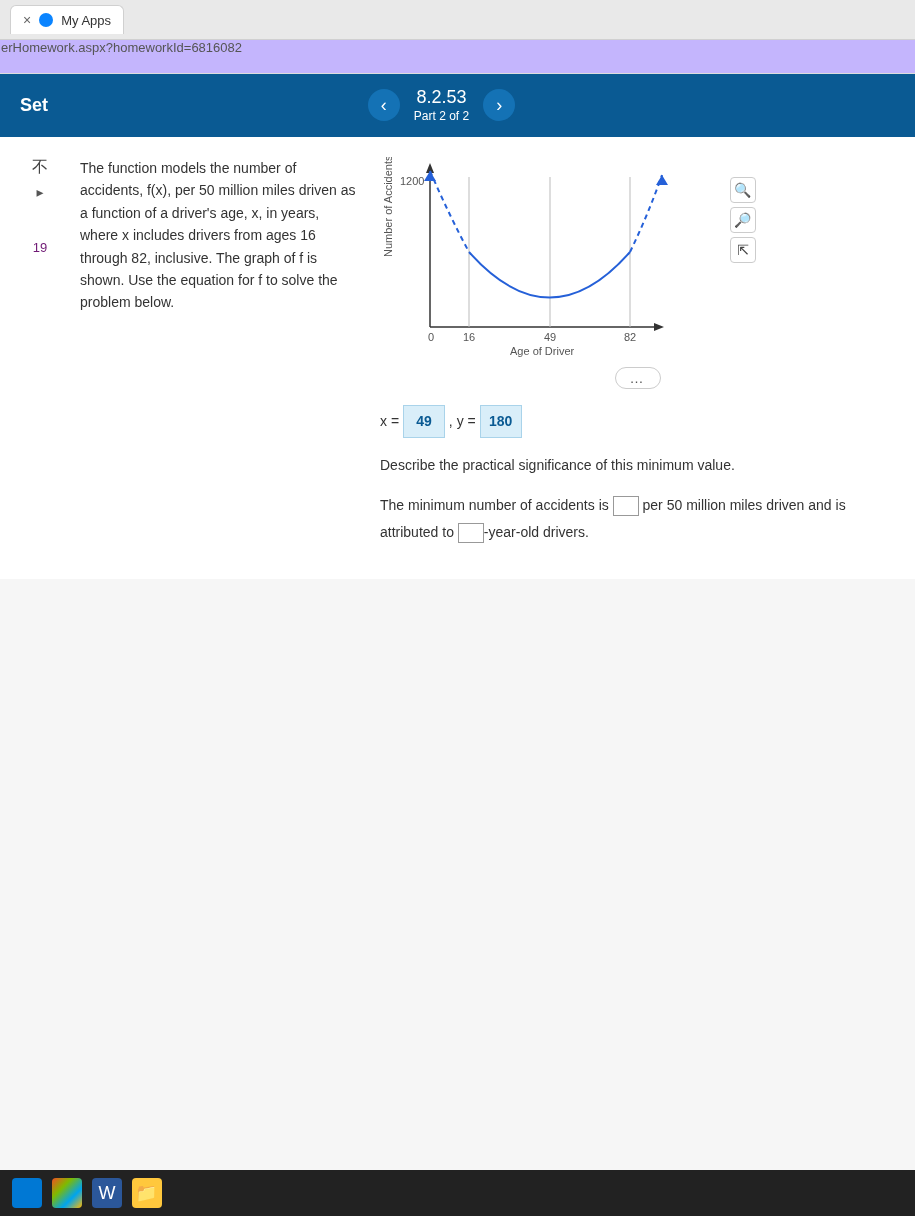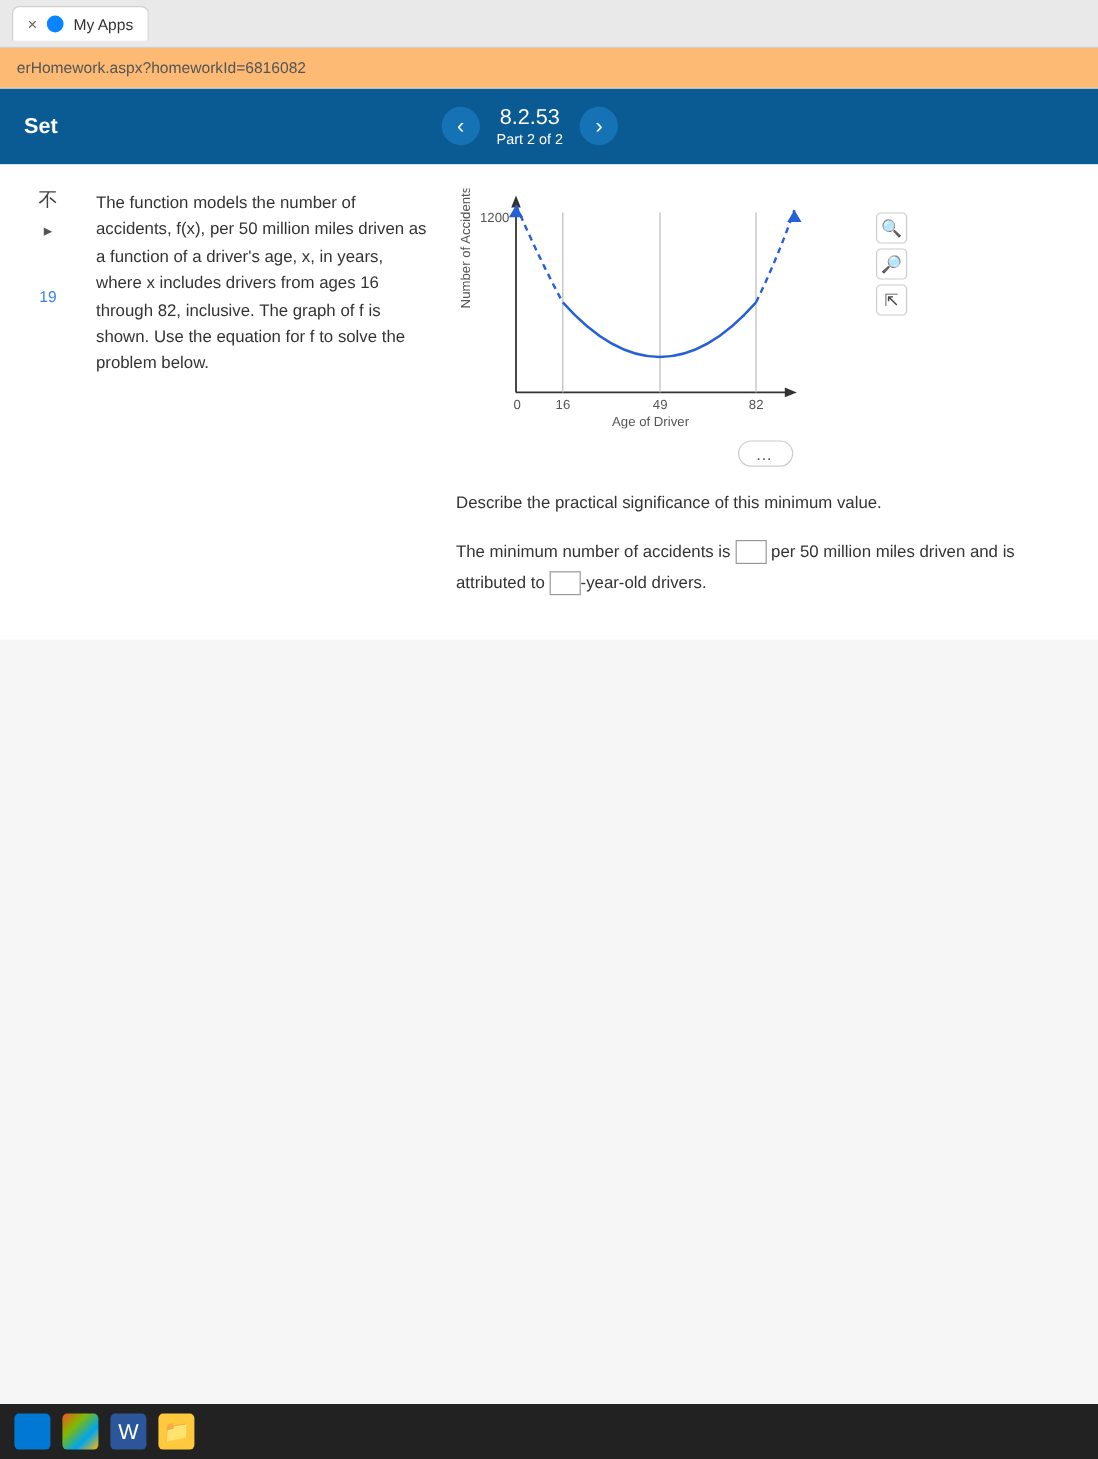--- a/index.html
+++ b/index.html
@@ -36,25 +36,25 @@
     border-radius: 50%;
     background: #0a84ff;
   }
   .tab-close {
     font-size: 14px;
     color: #666;
     cursor: pointer;
   }
   .url-bar {
     height: 34px;
-    background: #fdba74;
+    background: #c4b5fd;
     border-bottom: 1px solid #ddd;
     display: flex;
-    align-items: center;
-    padding: 0 14px;
+    align-items: flex-start;
+    padding: 0 1px;
     font-size: 13px;
     color: #555;
   }
   .header {
     background: #0a5a93;
     color: #fff;
     padding: 12px 20px;
     display: flex;
     align-items: center;
     justify-content: space-between;
@@ -230,21 +230,21 @@
     <div class="nav-btn">›</div>
   </div>
   <div style="width:60px"></div>
 </div>
 
 <div class="content">
 
   <div class="sidebar-bit">
     <span>不</span>
     <span class="expand-icon">▸</span>
-    <span style="margin-top:40px;font-size:13px;color:#3b82f6">19</span>
+    <span style="margin-top:40px;font-size:13px;color:#701a75">19</span>
   </div>
 
   <div class="left-col">
     <p>The function models the number of accidents, f(x), per 50 million miles driven as a function of a driver's age, x, in years, where x includes drivers from ages 16 through 82, inclusive. The graph of f is shown. Use the equation for f to solve the problem below.</p>
   </div>
 
   <div class="right-col">
 
     <div class="chart-wrap">
       <svg width="300" height="200" viewBox="0 0 300 200">
@@ -280,20 +280,26 @@
         <div class="tool-btn">🔎</div>
         <div class="tool-btn">⇱</div>
       </div>
     </div>
 
     <div class="more-dots">
       <span class="dots-pill">…</span>
     </div>
 
     <div class="question-body">
+      <div class="row">
+        <span>x =</span>
+        <span class="ans-box">49</span>
+        <span>, y =</span>
+        <span class="ans-box">180</span>
+      </div>
       <div class="row">Describe the practical significance of this minimum value.</div>
       <div class="row">
         <span>The minimum number of accidents is</span>
         <span class="blank-box"></span>
         <span>per 50 million miles driven and is attributed to</span>
         <span class="blank-box"></span><span>-year-old drivers.</span>
       </div>
     </div>
 
   </div>

